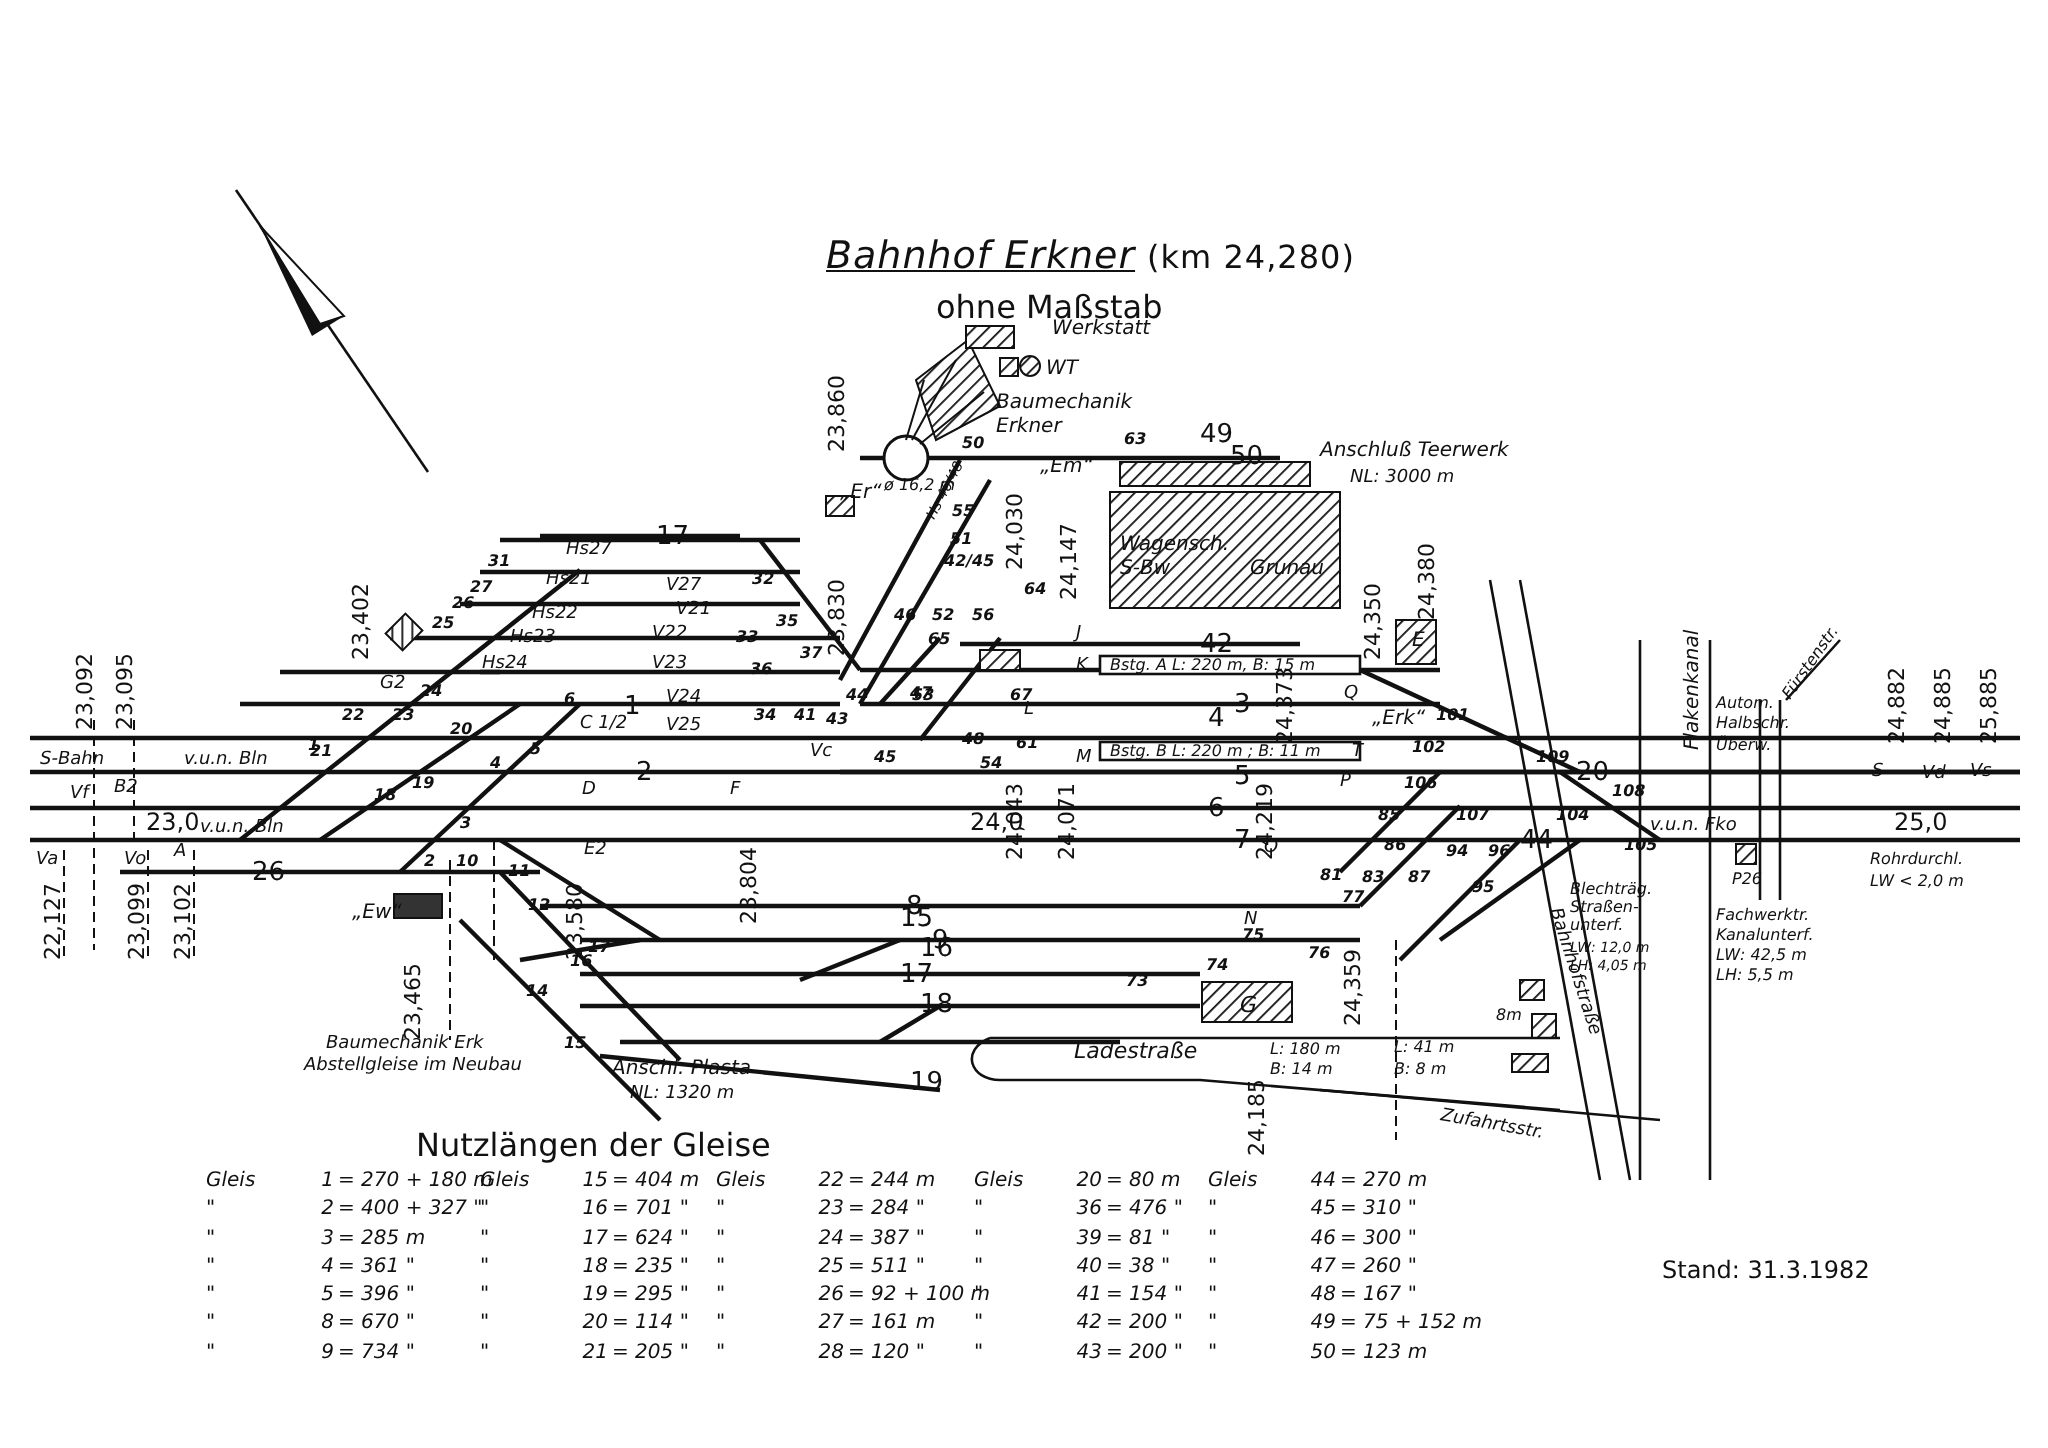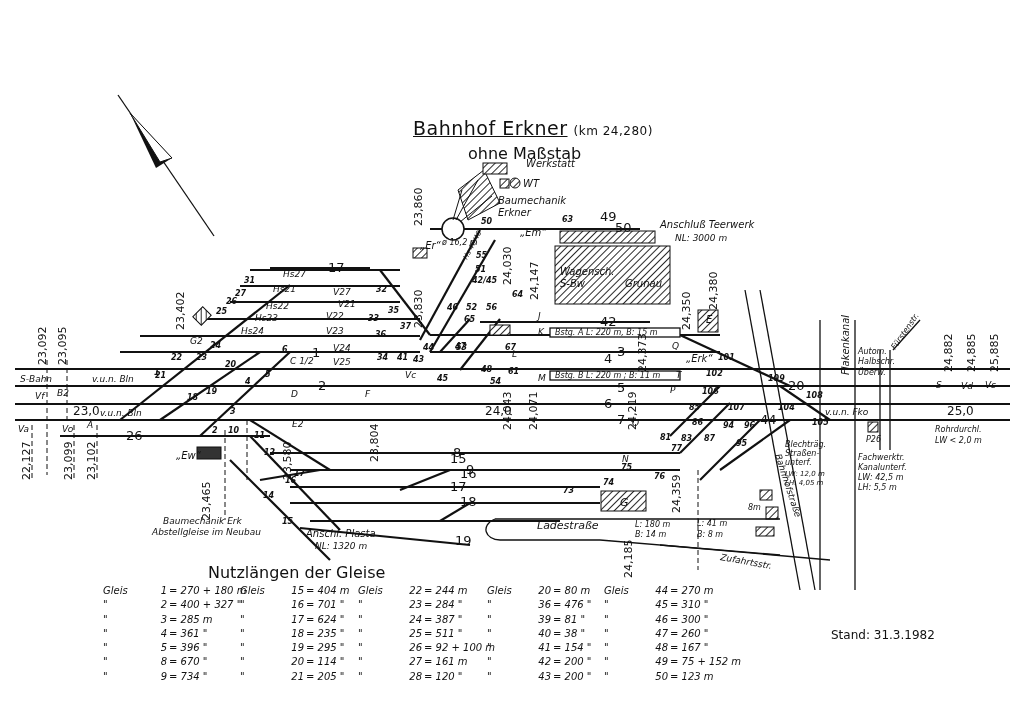--- a/index.html
+++ b/index.html
@@ -1,20 +1,20 @@
 <!DOCTYPE html>
 <html><head>
 <meta charset="utf-8">
 <style>
   html,body{margin:0;padding:0;background:#fff;}
   body{width:1024px;height:724px;position:relative;overflow:hidden;font-family:"DejaVu Sans",sans-serif;color:#111;}
   #plan{position:absolute;left:0;top:0;width:1024px;height:724px;}
   .title{position:absolute;left:413px;top:117px;font-size:19px;letter-spacing:0.5px;}
-  .title .main{text-decoration:underline;}
-  .title .km{font-size:12px;margin-left:6px;margin-top:36px;}
+  .title .main{text-decoration:underline;font-style:italic;}
+  .title .km{font-size:16px;margin-left:6px;margin-top:36px;}
   .subtitle{position:absolute;left:468px;top:144px;font-size:16px;}
   svg text{font-family:"DejaVu Sans",sans-serif;}
   .lbl{font-size:10px;font-style:italic;}
   .tn{font-size:13px;}
   .sw{font-size:8px;font-style:italic;font-weight:bold;}
   .km{font-size:11px;}
   .legend-title{position:absolute;left:208px;top:563px;font-size:16px;}
   .legend{position:absolute;top:584px;font-size:10px;font-style:italic;line-height:14.3px;}
   .legend .row{display:flex;white-space:nowrap;}
   .legend .k{width:42px;text-align:left;}

